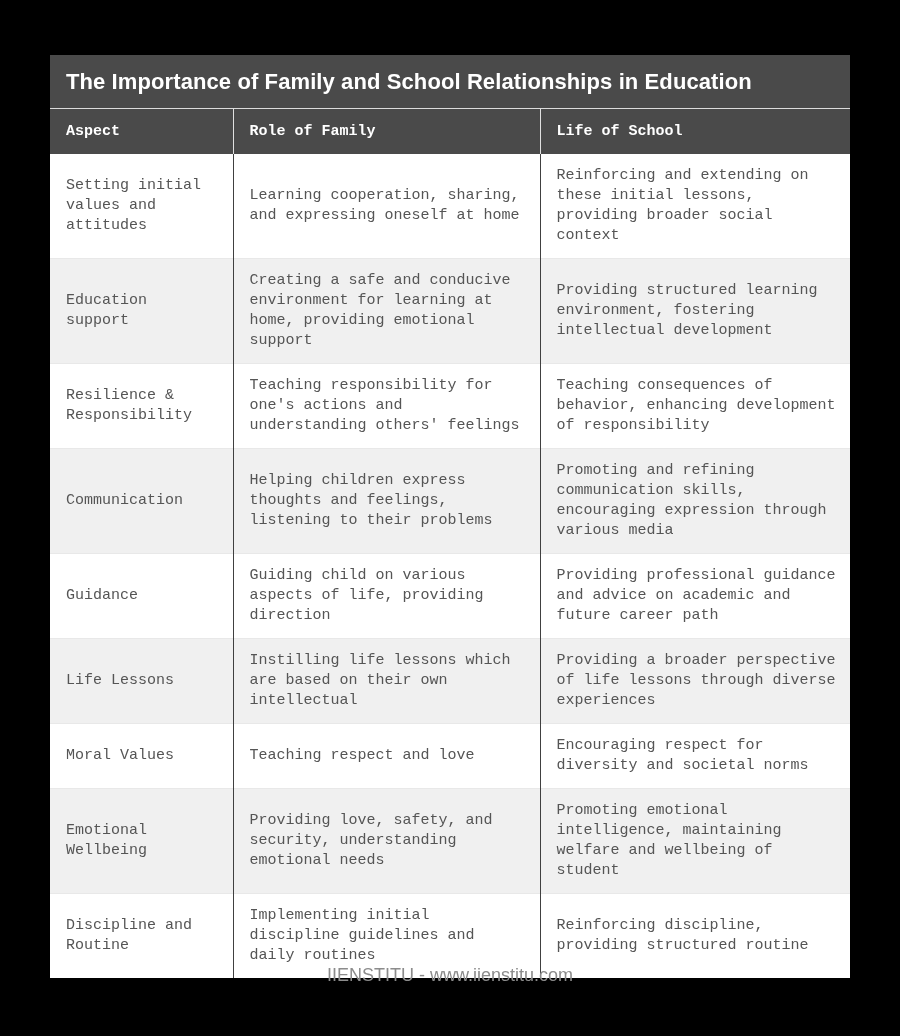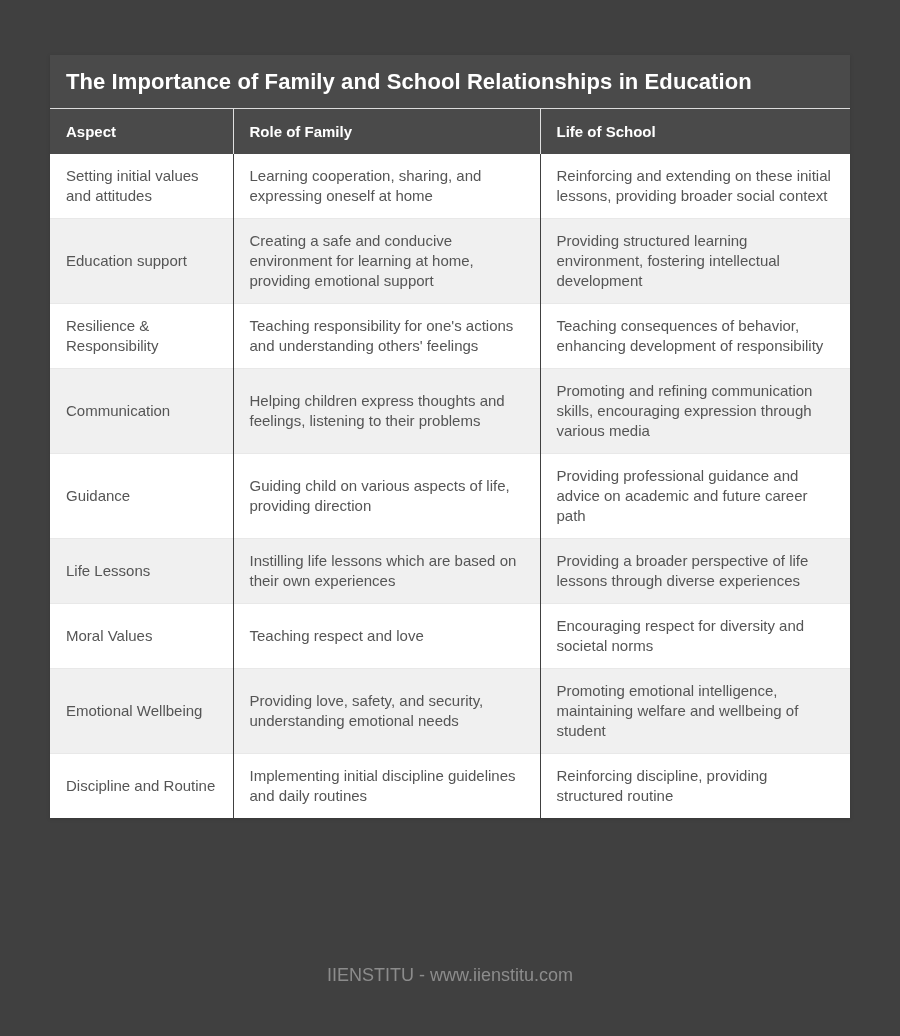--- a/index.html
+++ b/index.html
@@ -4,21 +4,21 @@
 <style>
   * { margin: 0; padding: 0; box-sizing: border-box; }
   html, body {
     width: 900px;
     background: #f5f5f5;
     font-family: "Liberation Sans", "DejaVu Sans", sans-serif;
   }
   .page {
     width: 900px;
     height: 1036px;
-    background: #404040;
+    background: #000000;
     position: relative;
   }
   .card {
     position: absolute;
     left: 50px;
     top: 55px;
     width: 800px;
     background: #ffffff;
     box-shadow: 0 1px 4px rgba(0,0,0,0.14);
   }
@@ -28,20 +28,21 @@
     font-size: 22px;
     font-weight: bold;
     padding: 14px 16px 13px 16px;
     border-bottom: 1px solid #dcdcdc;
     letter-spacing: 0.1px;
   }
   table {
     width: 100%;
     border-collapse: collapse;
     table-layout: fixed;
+    font-family: Liberation Mono, monospace;
   }
   col.c-aspect { width: 183px; }
   col.c-family { width: 307px; }
   col.c-school { width: 310px; }
   thead th {
     background: #4a4a4a;
     color: #ffffff;
     font-size: 15px;
     font-weight: bold;
     text-align: left;
@@ -112,21 +113,21 @@
           <td>Helping children express thoughts and feelings, listening to their problems</td>
           <td>Promoting and refining communication skills, encouraging expression through various media</td>
         </tr>
         <tr>
           <td>Guidance</td>
           <td>Guiding child on various aspects of life, providing direction</td>
           <td>Providing professional guidance and advice on academic and future career path</td>
         </tr>
         <tr>
           <td>Life Lessons</td>
-          <td>Instilling life lessons which are based on their own experiences</td>
+          <td>Instilling life lessons which are based on their own intellectual</td>
           <td>Providing a broader perspective of life lessons through diverse experiences</td>
         </tr>
         <tr>
           <td>Moral Values</td>
           <td>Teaching respect and love</td>
           <td>Encouraging respect for diversity and societal norms</td>
         </tr>
         <tr>
           <td>Emotional Wellbeing</td>
           <td>Providing love, safety, and security, understanding emotional needs</td>

